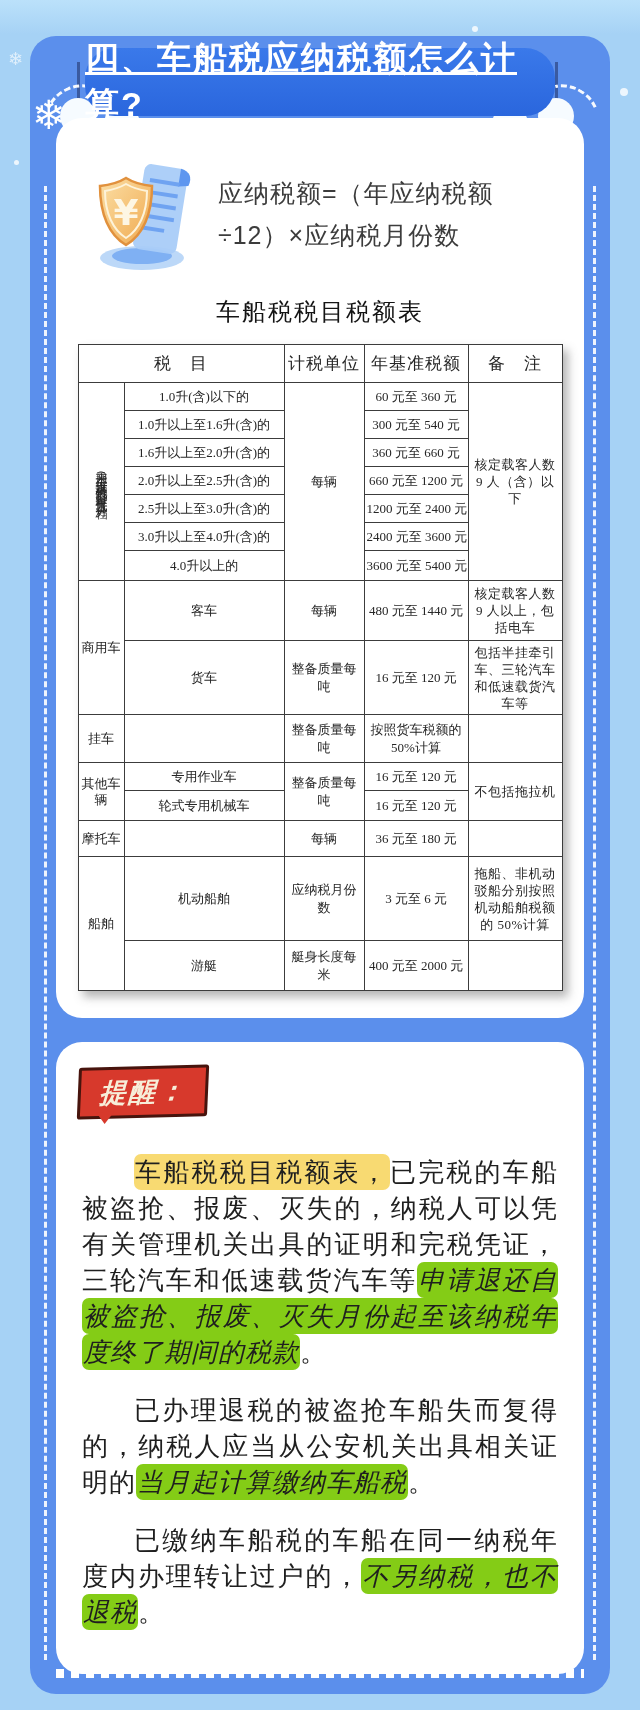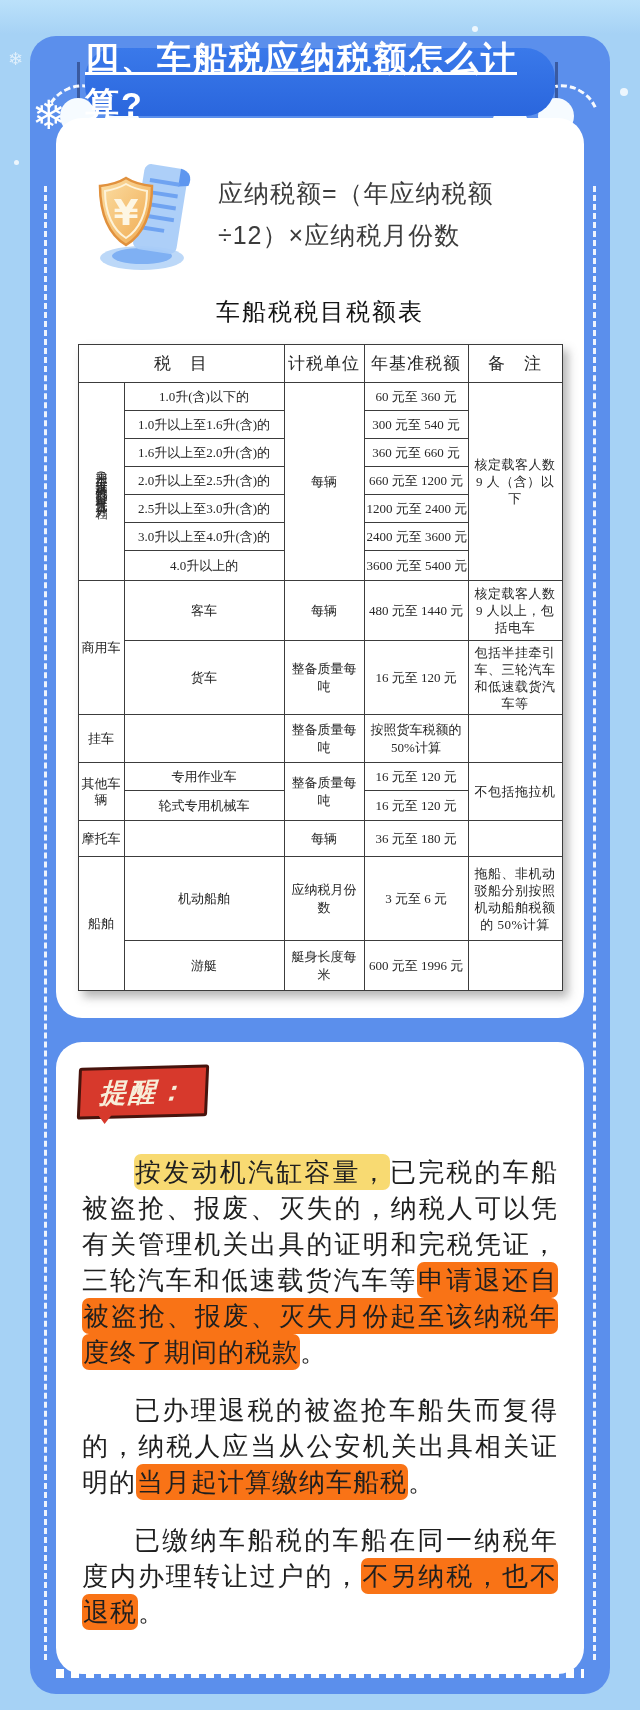--- a/index.html
+++ b/index.html
@@ -68,21 +68,21 @@
     content:'';position:absolute;left:16px;bottom:-17px;width:0;height:0;
     border:9px solid transparent;border-top:12px solid #d7392c;
   }
   .paras{position:absolute;left:26px;top:112px;width:476px;}
   .paras p{
     margin:0 0 22px 0;font-size:26px;line-height:36px;color:#1f1f1f;
     text-align:justify;text-indent:2em;letter-spacing:1px;
   }
   .hl{border-radius:7px;padding:3px 1px;box-decoration-break:clone;-webkit-box-decoration-break:clone;}
   .hl-yellow{background:#f8da72;}
-  .hl-blue{background:#f97316;}
+  .hl-blue{background:#84cc16;font-style:italic;}
 </style>
 </head>
 <body>
 
 <div class="frame">
   <div class="dash-v dash-left"></div>
   <div class="dash-v dash-right"></div>
   <div class="dot-bottom"></div>
 
   <div class="arc" style="left:14px;top:50px;transform:rotate(-28deg);"></div>
@@ -234,33 +234,33 @@
       <tr style="height:84px">
         <td rowspan="2" class="cat">船舶</td>
         <td class="lbl">机动船舶</td>
         <td class="unit">应纳税月份数</td>
         <td class="amt">3 元至 6 元</td>
         <td class="note">拖船、非机动驳船分别按照机动船舶税额的 50%计算</td>
       </tr>
       <tr style="height:50px">
         <td class="lbl">游艇</td>
         <td class="unit">艇身长度每米</td>
-        <td class="amt">600 元至 1996 元</td>
+        <td class="amt">400 元至 2000 元</td>
         <td></td>
       </tr>
     </tbody>
       </table>
   </div>
 
   <div class="card card2">
     <div class="badge">
       <span>提醒：</span>
     </div>
     <div class="paras">
-      <p><span class="hl hl-yellow">按发动机汽缸容量，</span><span>已完税的车船被盗抢、报废、灭失的，纳税人可以凭有关管理机关出具的证明和完税凭证，三轮汽车和低速载货汽车等</span><span class="hl hl-blue">申请退还自被盗抢、报废、灭失月份起至该纳税年度终了期间的税款</span><span>。</span></p>
+      <p><span class="hl hl-yellow">车船税税目税额表，</span><span>已完税的车船被盗抢、报废、灭失的，纳税人可以凭有关管理机关出具的证明和完税凭证，三轮汽车和低速载货汽车等</span><span class="hl hl-blue">申请退还自被盗抢、报废、灭失月份起至该纳税年度终了期间的税款</span><span>。</span></p>
       <p><span>已办理退税的被盗抢车船失而复得的，纳税人应当从公安机关出具相关证明的</span><span class="hl hl-blue">当月起计算缴纳车船税</span><span>。</span></p>
       <p><span>已缴纳车船税的车船在同一纳税年度内办理转让过户的，</span><span class="hl hl-blue">不另纳税，也不退税</span><span>。</span></p>
     </div>
   </div>
 </div>
 
 <div class="snow" style="left:32px;top:92px;font-size:40px;">❄</div>
 <div class="snow" style="left:8px;top:48px;font-size:18px;opacity:.65;">❄</div>
 <div class="dotdec" style="left:472px;top:26px;width:6px;height:6px;"></div>
 <div class="dotdec" style="left:620px;top:88px;width:8px;height:8px;"></div>

